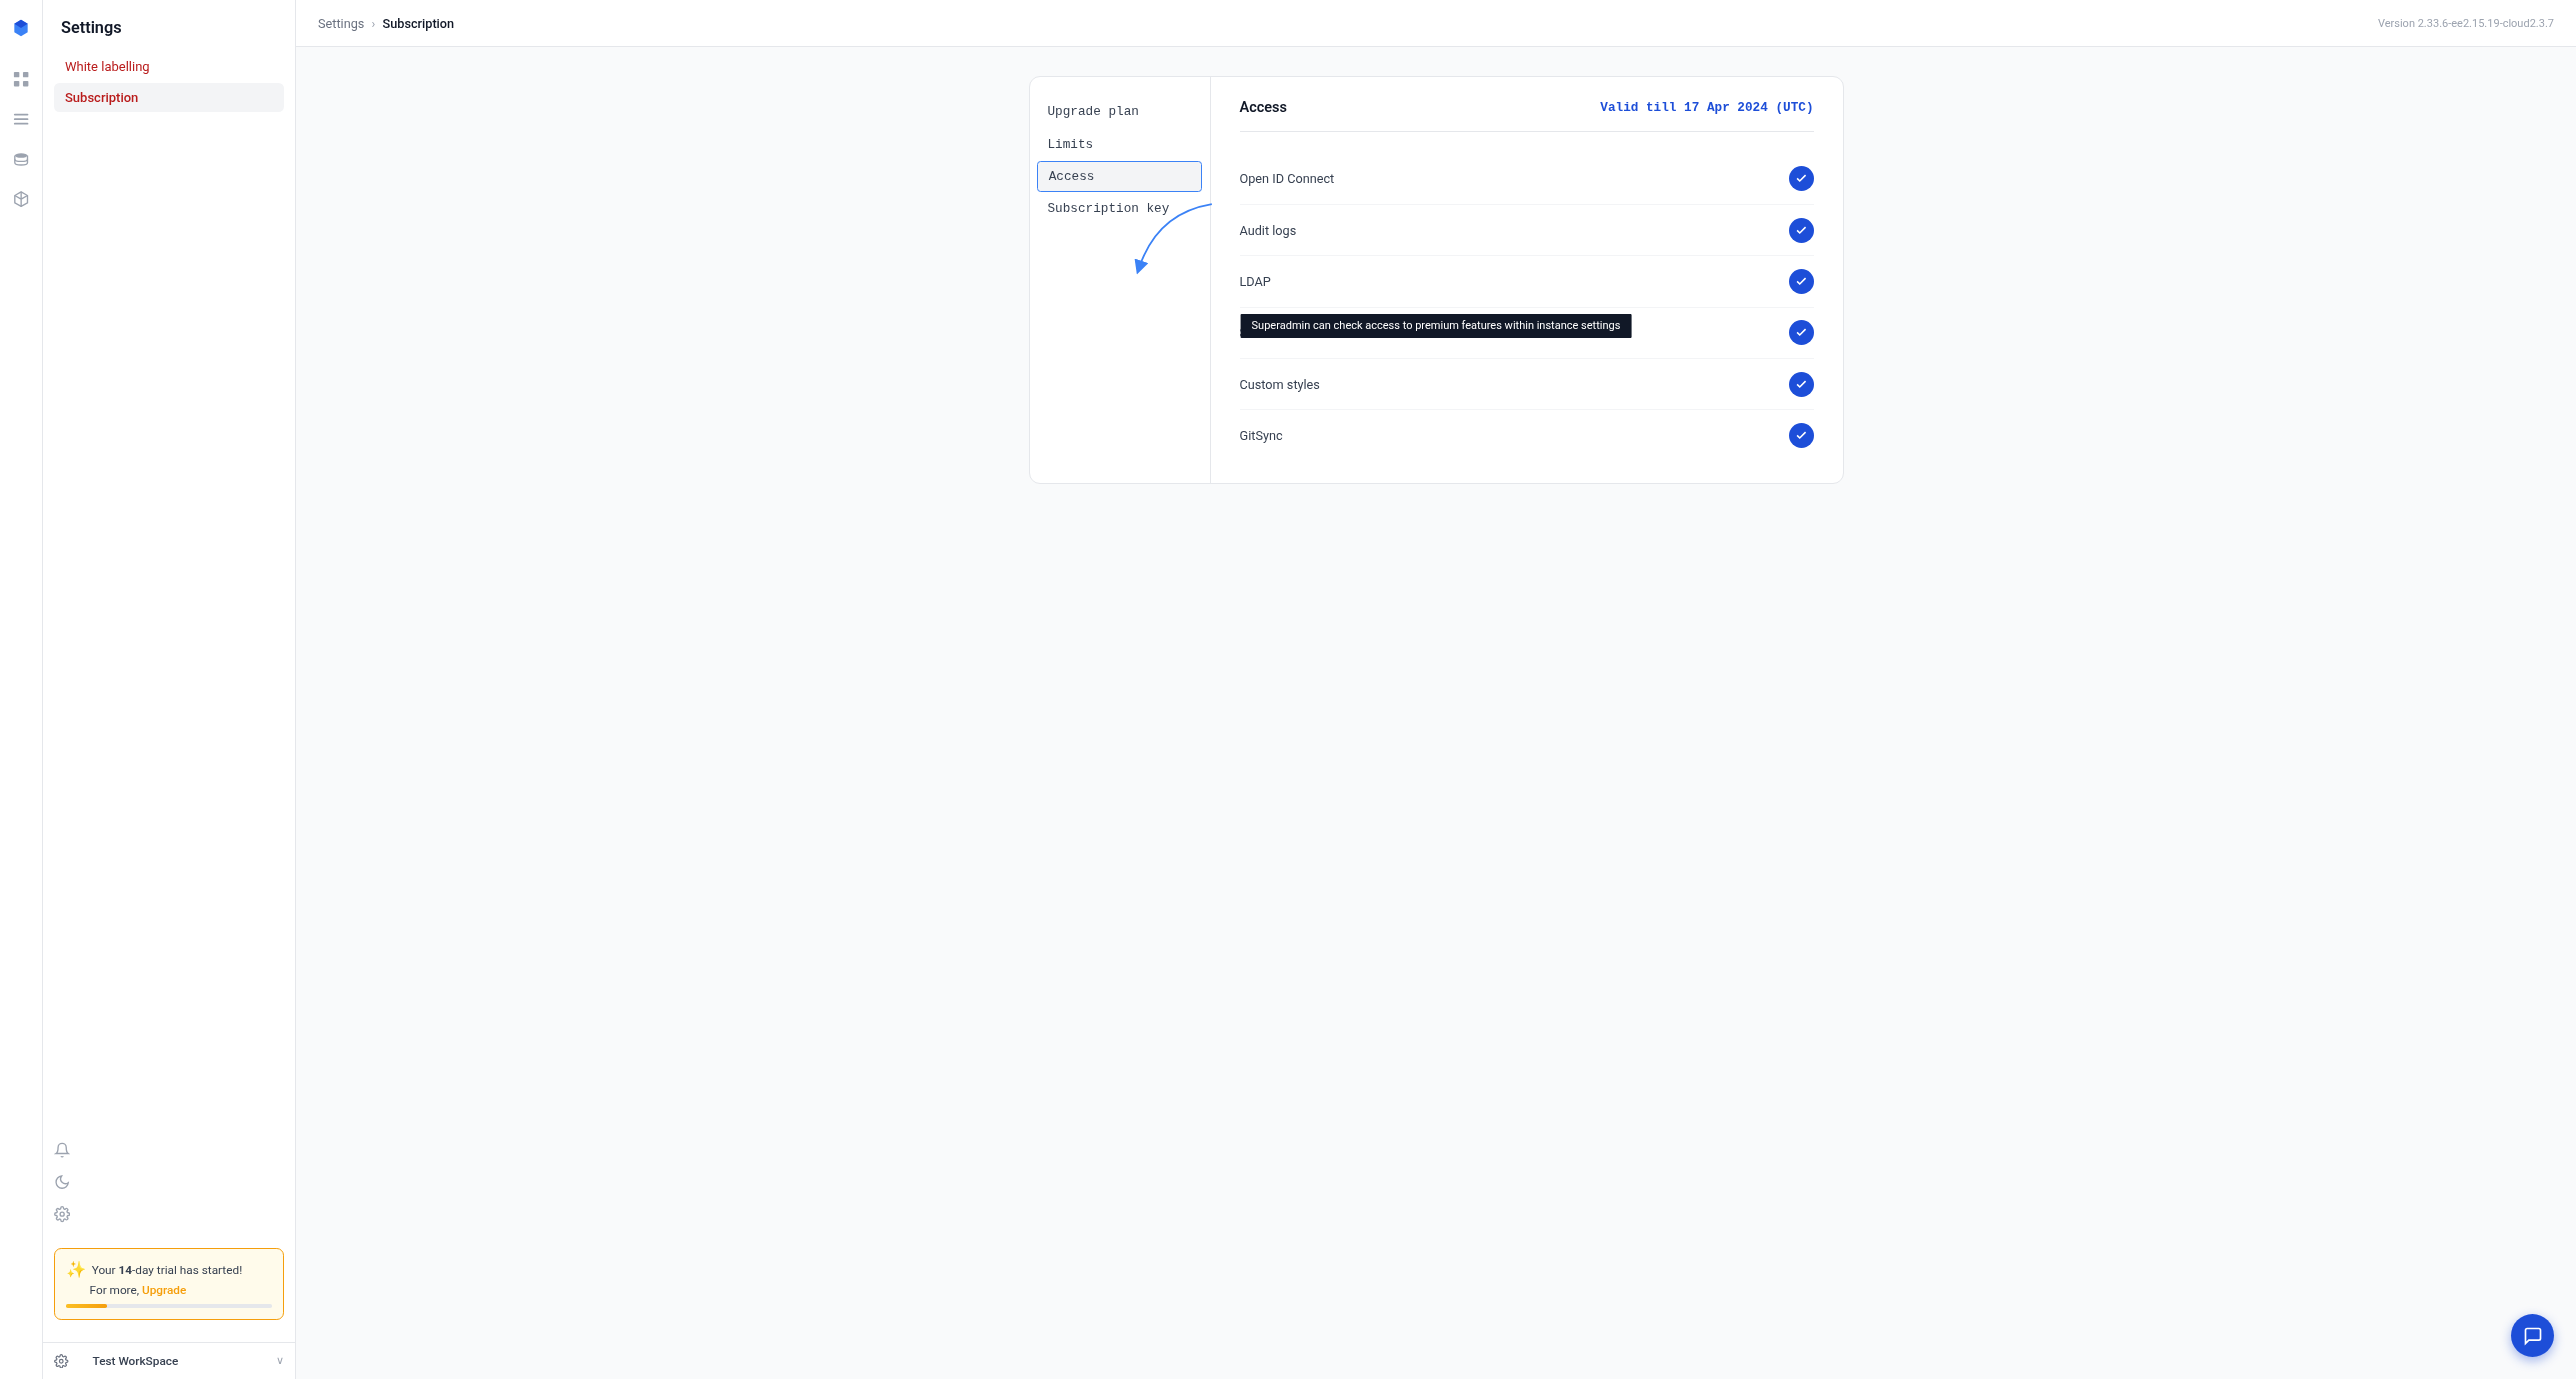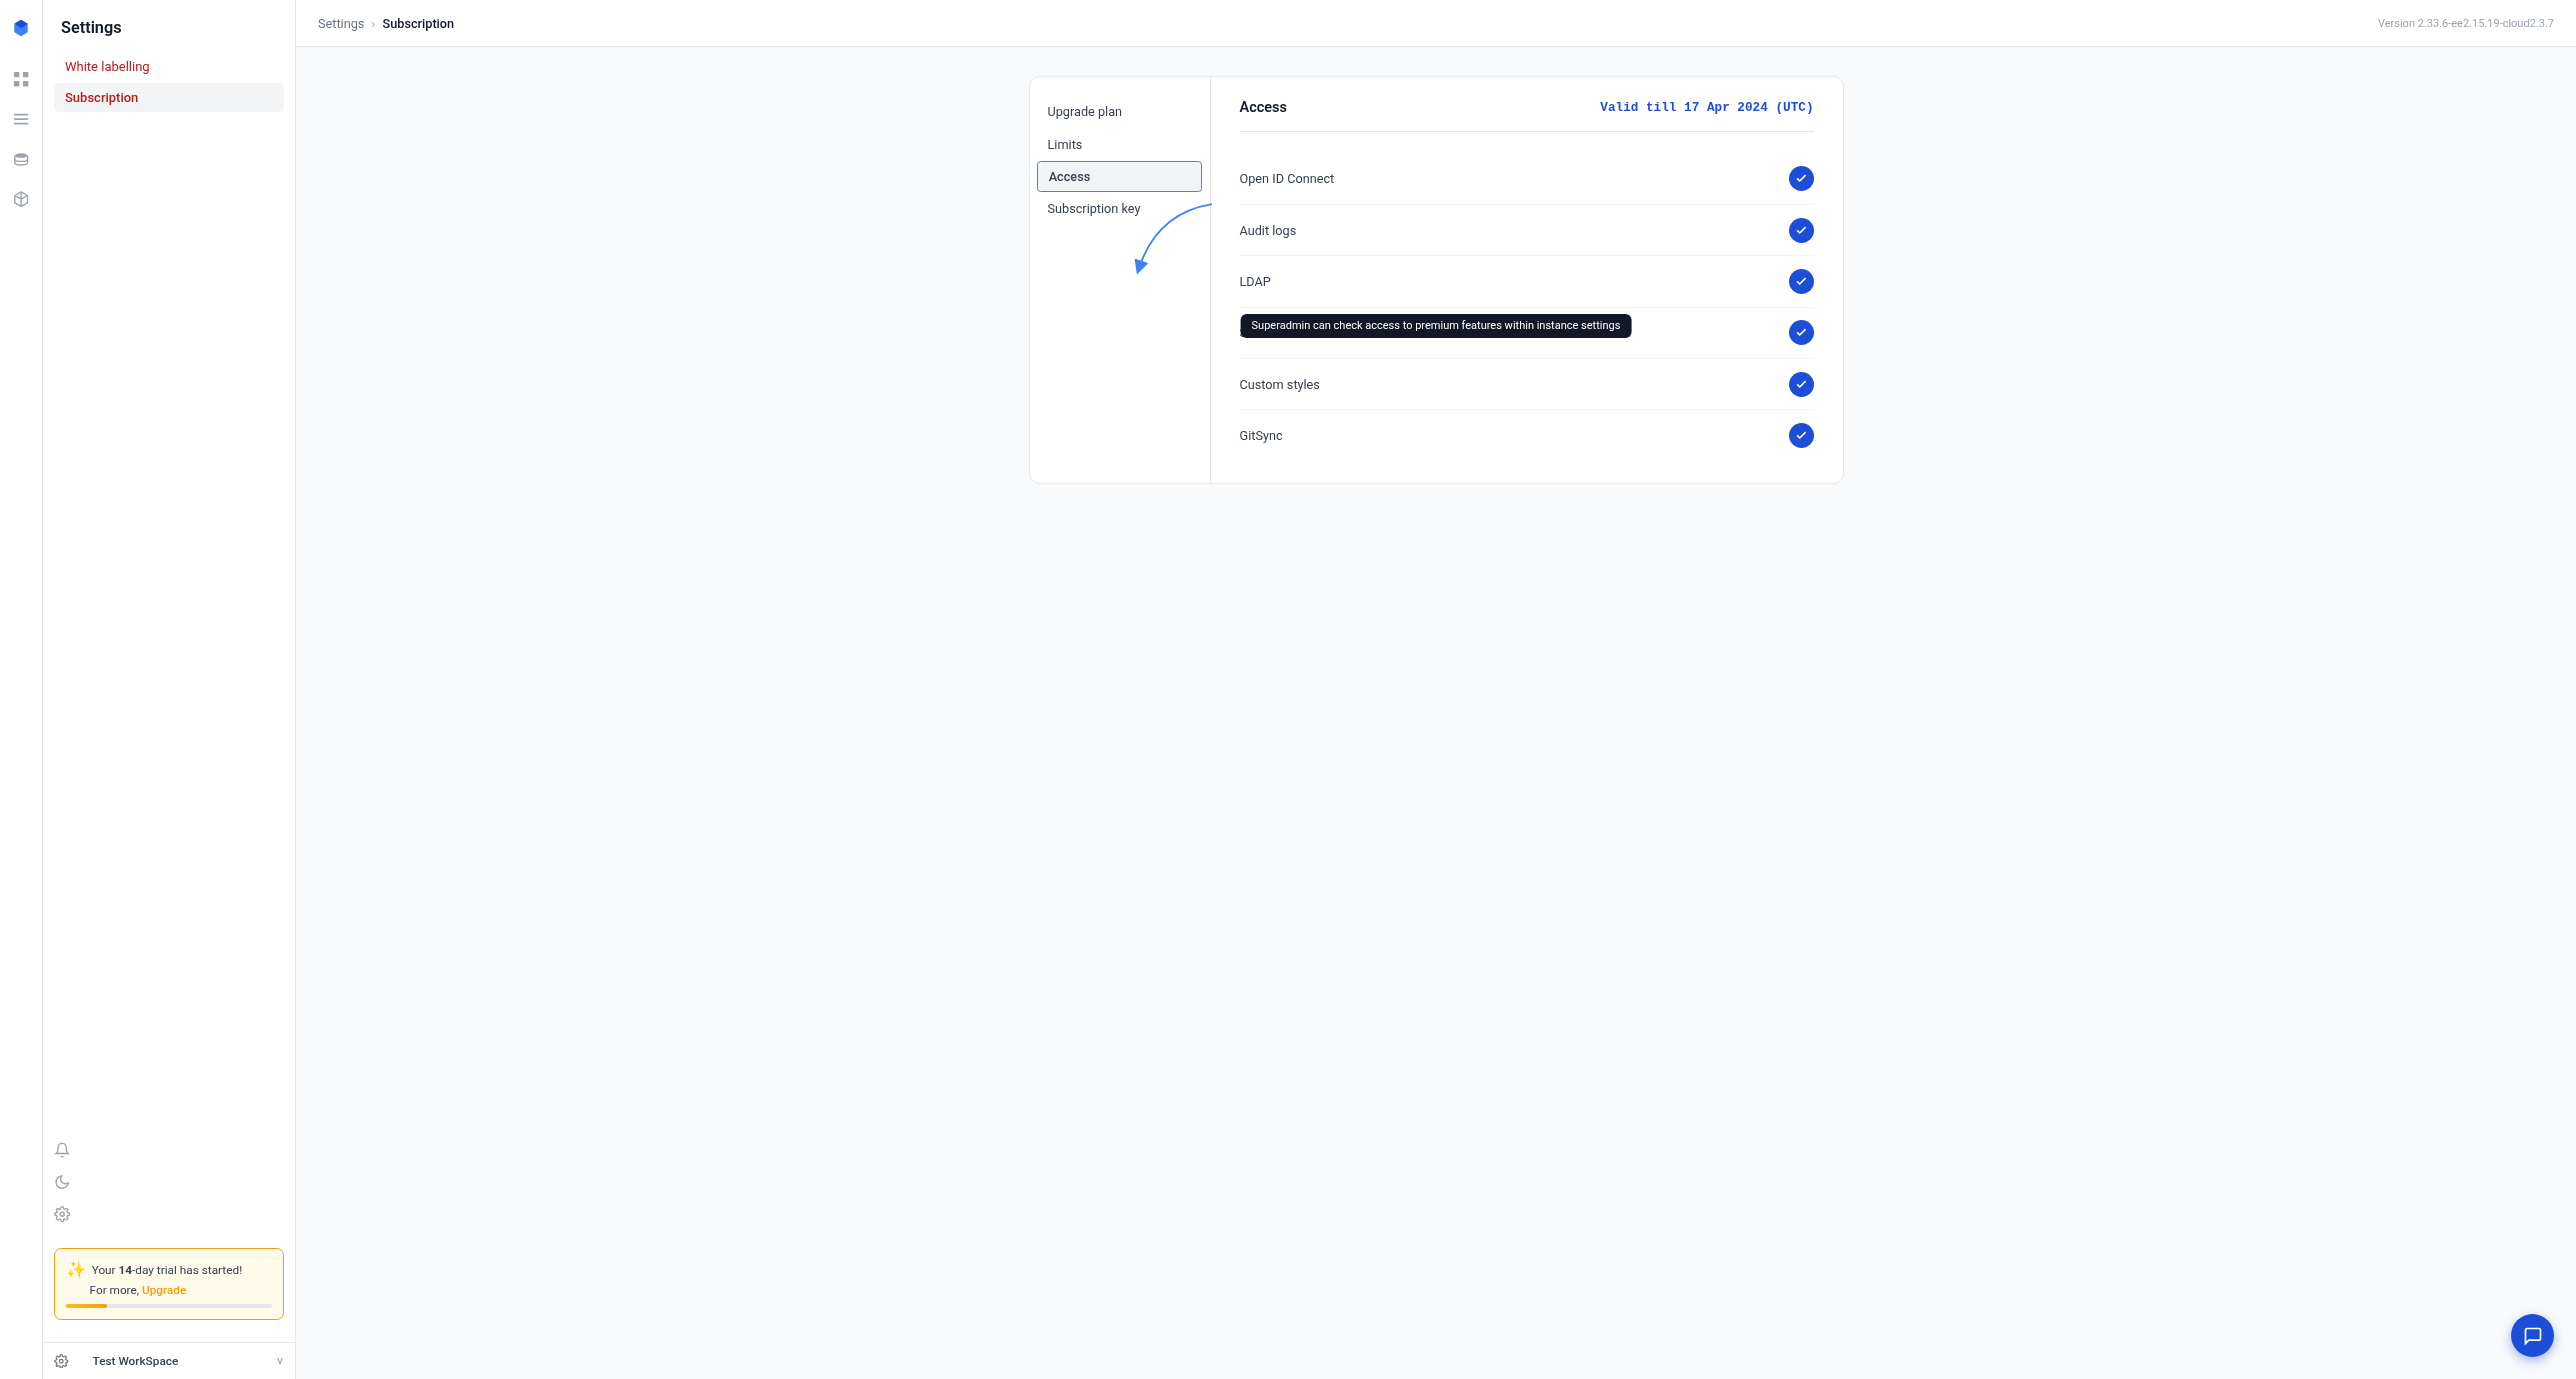--- a/index.html
+++ b/index.html
@@ -201,20 +201,21 @@
       width: 181px;
       flex-shrink: 0;
       border-right: 0.9px solid #e5e7eb;
       padding: 18px 0;
     }
     .card-nav-item {
       padding: 9px 18px;
       cursor: pointer;
       color: #374151;
       font-size: 12.7px;
+      font-family: Liberation Mono, monospace;
     }
     .card-nav-item.active {
       background: #f3f4f6;
       border: 1.8px solid #3b82f6;
       border-radius: 3.6px;
       margin: 0 7.2px;
       padding: 7.2px 11px;
       font-weight: 500;
     }
 
@@ -265,21 +266,21 @@
       justify-content: center;
       color: #fff;
       font-size: 12.7px;
       flex-shrink: 0;
     }
     .tooltip-box {
       background: #111827;
       color: #fff;
       font-size: 11px;
       padding: 5.4px 11px;
-      border-radius: 6px;
+      border-radius: 1px;
       white-space: nowrap;
     }
 
     
     .chat-button {
       position: fixed;
       bottom: 22px;
       right: 22px;
       width: 43px;
       height: 43px;

